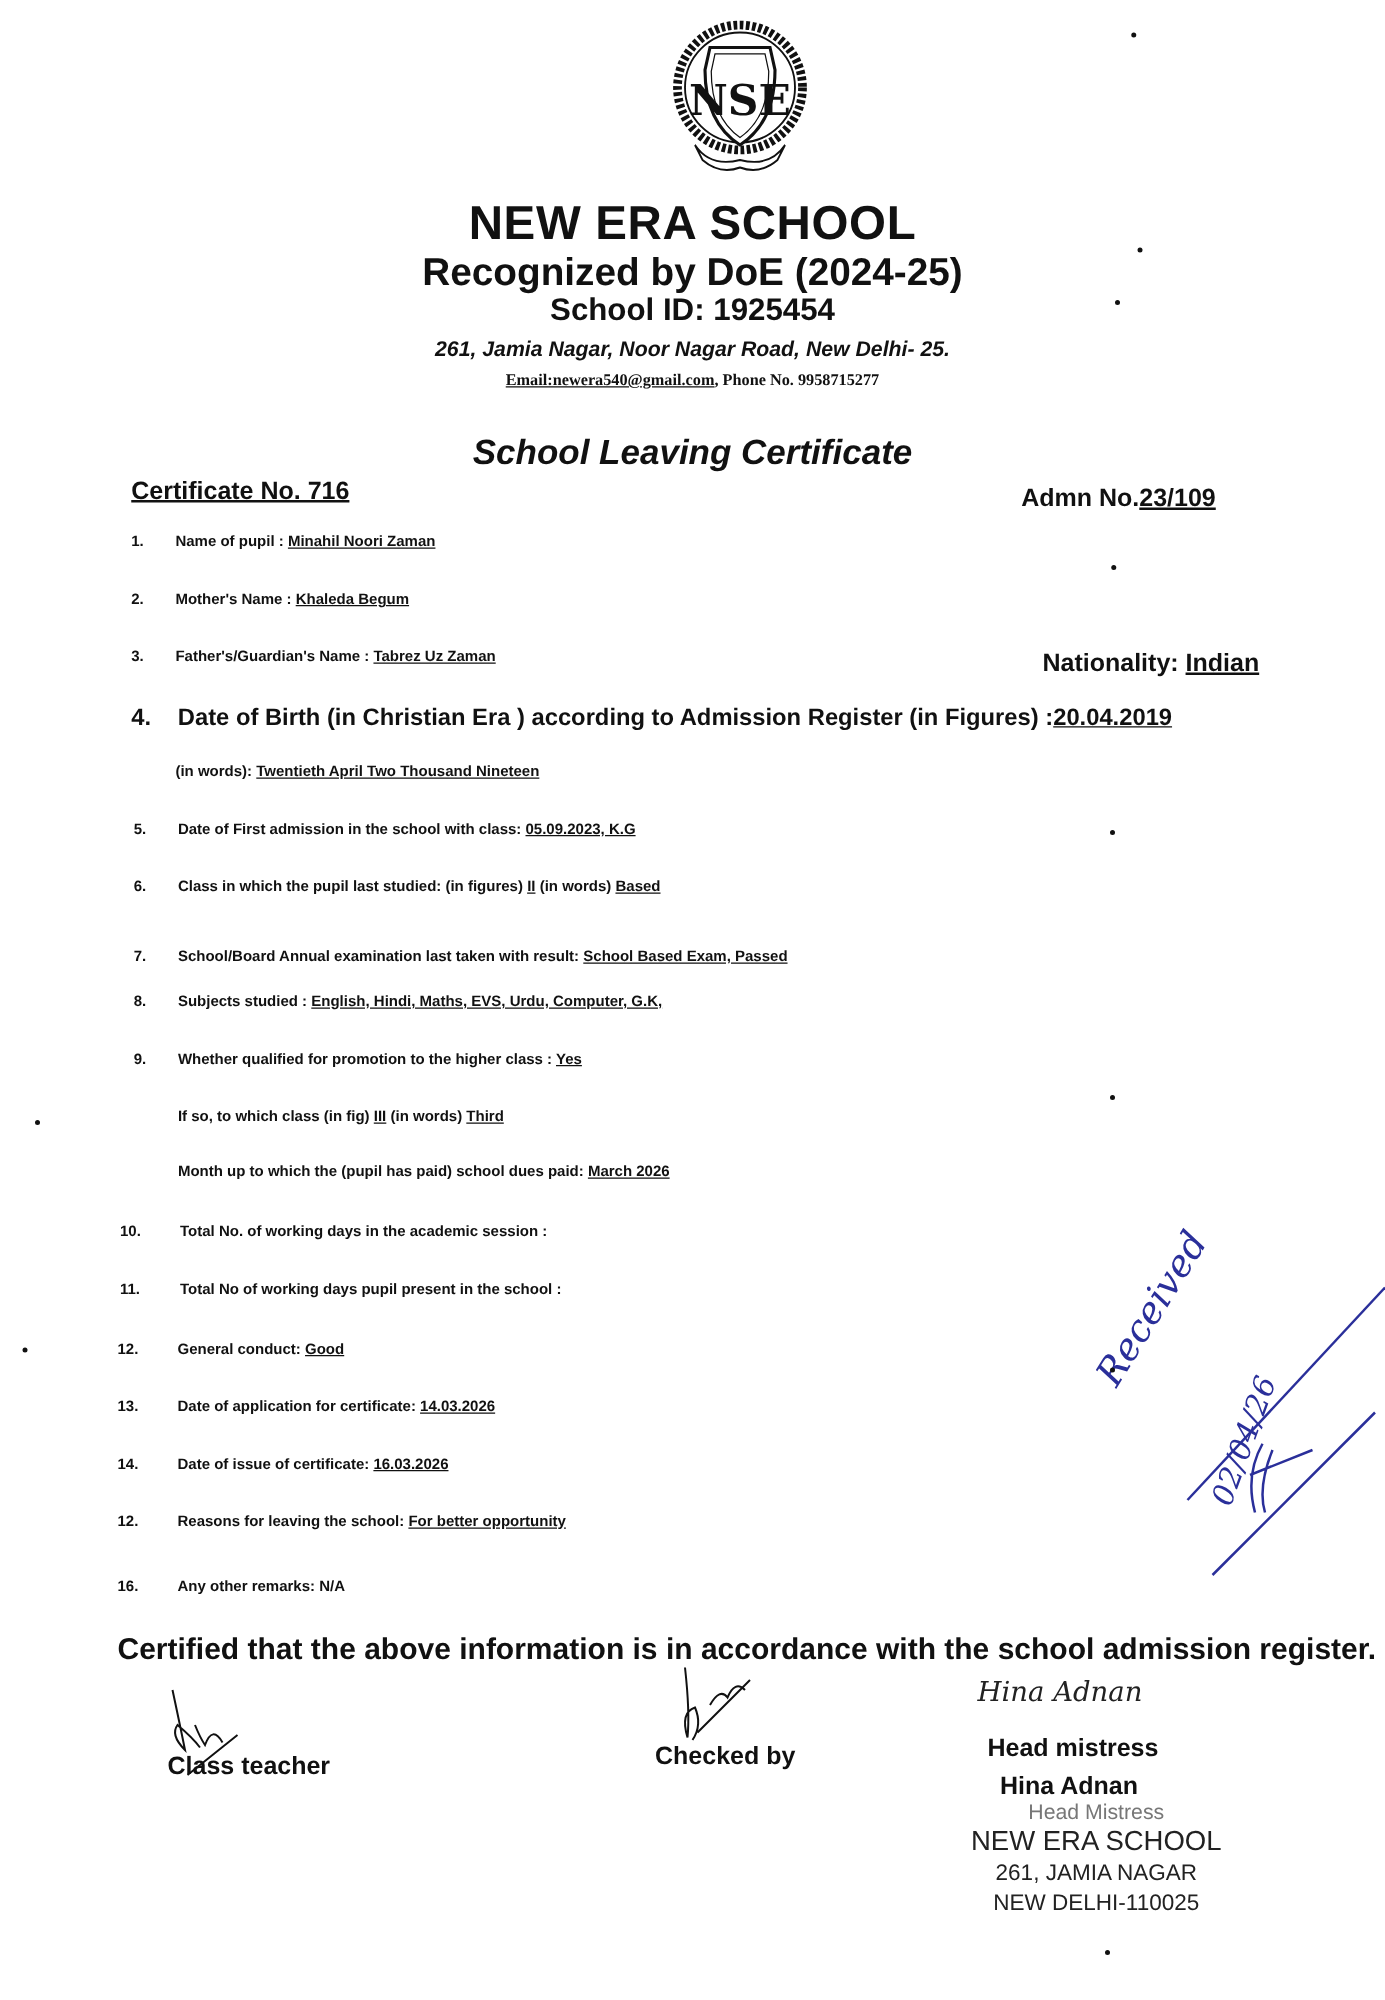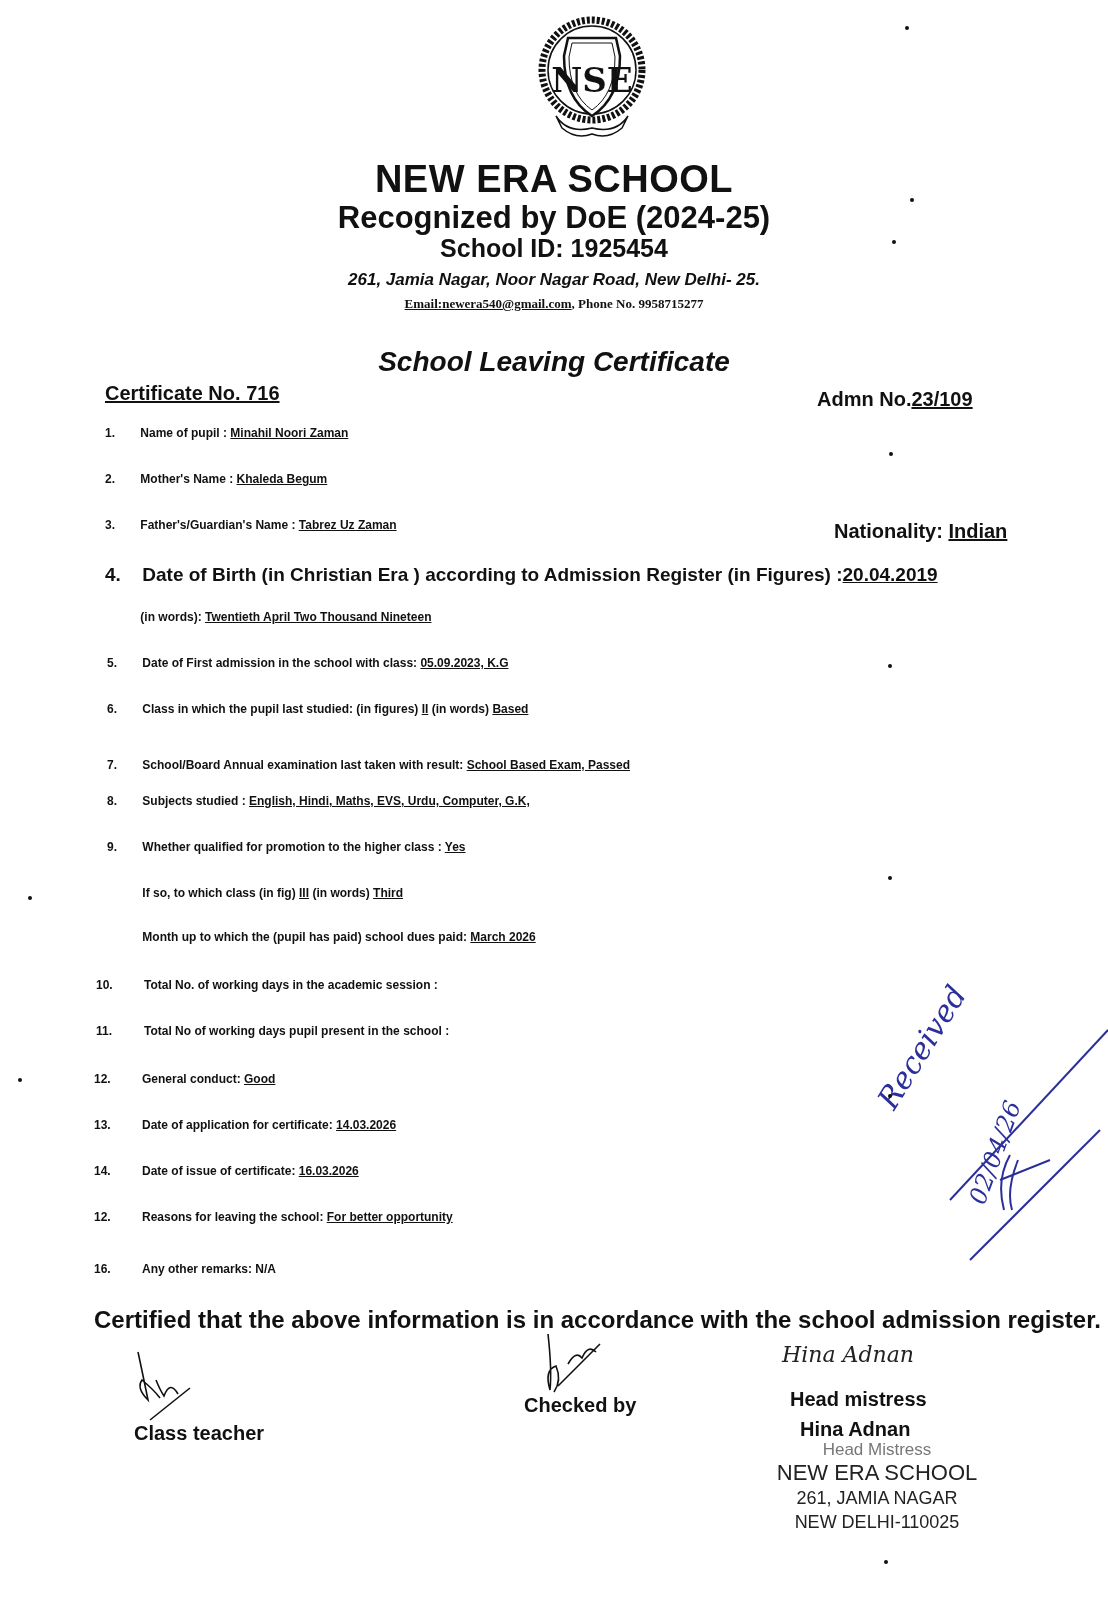--- a/index.html
+++ b/index.html
@@ -131,21 +131,21 @@
   <span class="num" style="min-width:48px">16.</span><span>Any other remarks: N/A</span>
 </div>
 
 <div class="abs certified">Certified that the above information is in accordance with the school admission register.</div>
 
 <div class="abs" style="left:130px; top:1350px; width:90px; height:80px;">
   <svg width="90" height="80" viewBox="0 0 90 80">
     <path d="M8 2 Q14 30 18 50 Q6 38 12 30 Q24 40 30 48 M26 30 Q30 40 34 46 Q40 30 48 44 M20 70 L60 38" fill="none" stroke="#111" stroke-width="1.6"></path>
   </svg>
 </div>
-<div class="abs sig-label" style="left:134px; top:1402px;margin-top:20px;">Class teacher</div>
+<div class="abs sig-label" style="left:134px; top:1402px;">Class teacher</div>
 
 <div class="abs" style="left:540px; top:1330px; width:80px; height:80px;">
   <svg width="80" height="80" viewBox="0 0 80 80">
     <path d="M8 4 Q12 40 10 60 Q4 40 16 36 Q22 50 14 62 M18 56 L60 14 M28 34 Q36 20 42 28 Q48 14 56 22" fill="none" stroke="#111" stroke-width="1.6"></path>
   </svg>
 </div>
 <div class="abs sig-label" style="left:524px; top:1394px;">Checked by</div>
 
 <div class="abs handwriting" style="left:782px; top:1342px; font-size:22px; color:#222;">Hina Adnan</div>
 <div class="abs sig-label" style="left:790px; top:1388px;">Head mistress</div>

